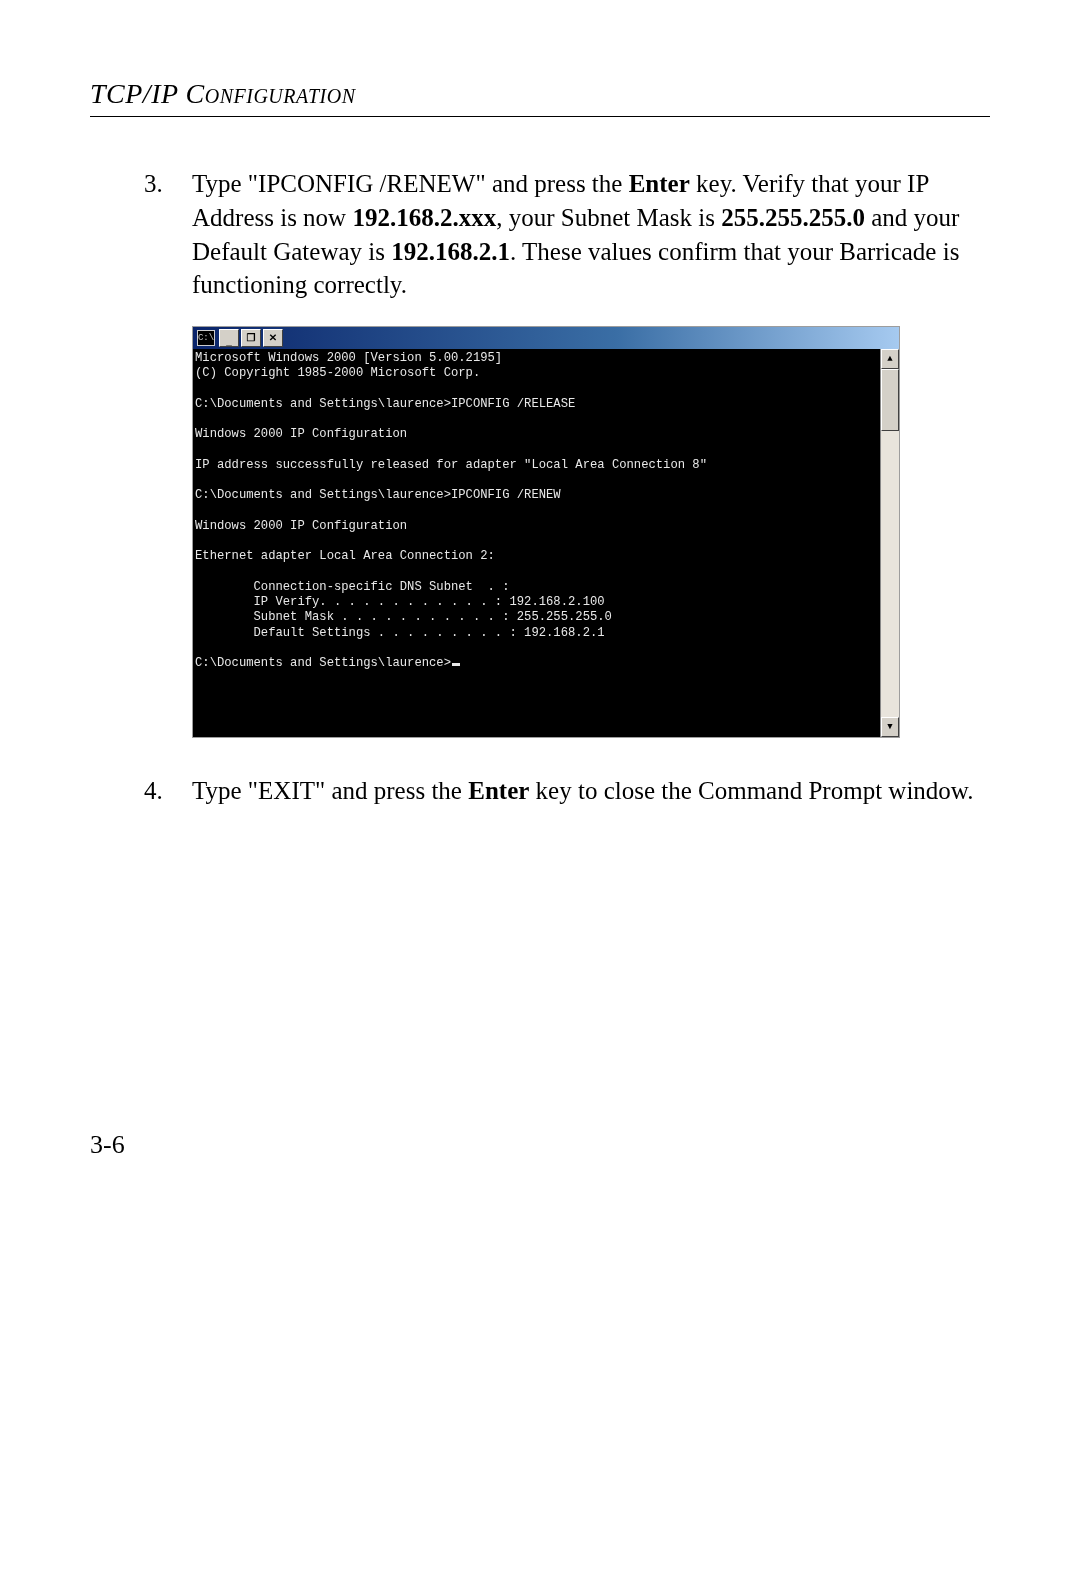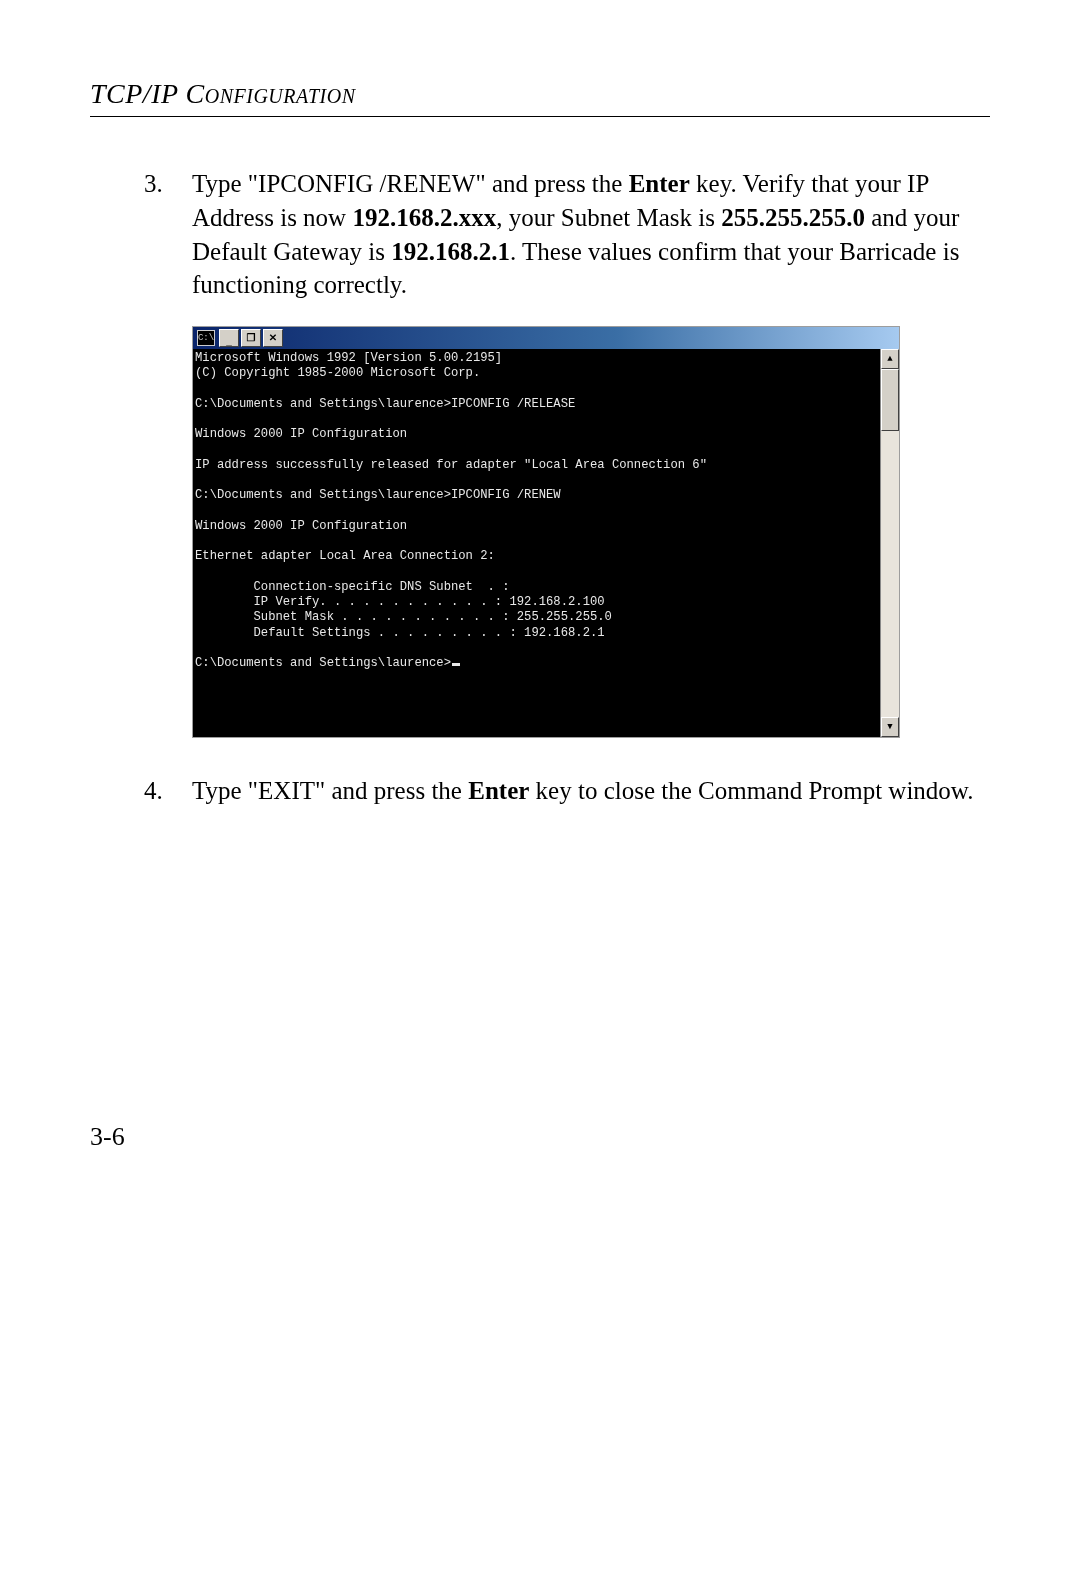--- a/index.html
+++ b/index.html
@@ -160,21 +160,21 @@
     display: inline-block;
     width: 8px;
     height: 3px;
     background: #e8e8e8;
     vertical-align: baseline;
     margin-left: 1px;
   }
   .page-number {
     position: absolute;
     left: 90px;
-    bottom: 76px;
+    bottom: 68px;
     font-size: 26px;
   }
 </style>
 </head>
 <body>
 
 <div class="page">
 
   <div class="header-title">
     <span>TCP/IP </span><span class="smallcaps">Configuration</span>
@@ -199,28 +199,28 @@
             </div>
           <div class="win-btn">
               <span>❐</span>
             </div>
           <div class="win-btn">
               <span>✕</span>
             </div>
         </div>
       </div>
       <div class="cmd-client">
-        <div class="cmd-body"><span>Microsoft Windows 1992 [Version 5.00.2195]</span>
+        <div class="cmd-body"><span>Microsoft Windows 2000 [Version 5.00.2195]</span>
 <span>(C) Copyright 1985-2000 Microsoft Corp.</span>
 <span></span>
 <span>C:\Documents and Settings\laurence&gt;IPCONFIG /RELEASE</span>
 <span></span>
 <span>Windows 2000 IP Configuration</span>
 <span></span>
-<span>IP address successfully released for adapter "Local Area Connection 6"</span>
+<span>IP address successfully released for adapter "Local Area Connection 8"</span>
 <span></span>
 <span>C:\Documents and Settings\laurence&gt;IPCONFIG /RENEW</span>
 <span></span>
 <span>Windows 2000 IP Configuration</span>
 <span></span>
 <span>Ethernet adapter Local Area Connection 2:</span>
 <span></span>
 <span>        Connection-specific DNS Subnet  . :</span>
 <span>        IP Verify. . . . . . . . . . . . : 192.168.2.100</span>
 <span>        Subnet Mask . . . . . . . . . . . : 255.255.255.0</span>

